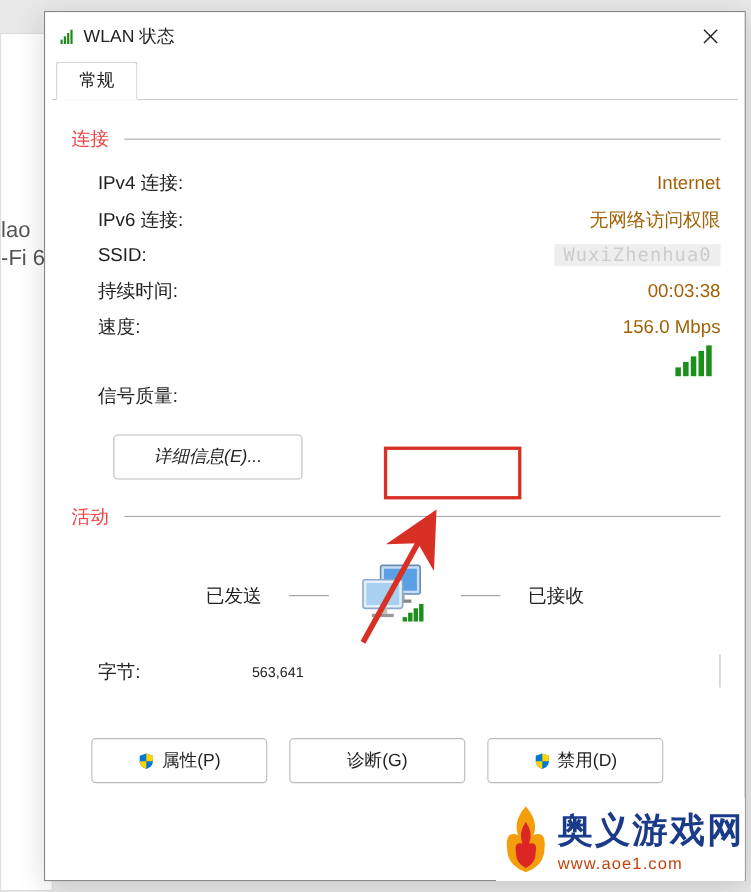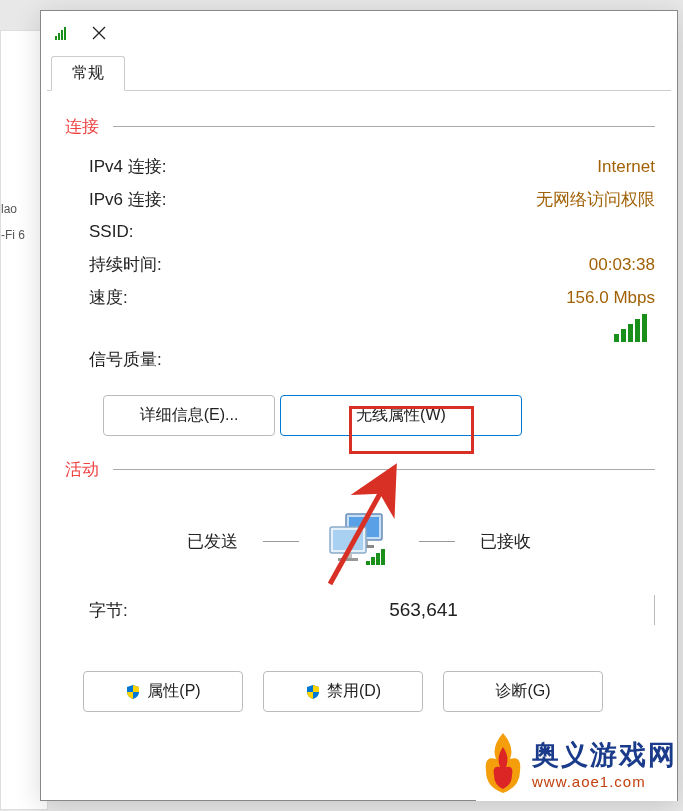--- a/index.html
+++ b/index.html
@@ -18,21 +18,21 @@
       width: 48px;
       height: 780px;
       background: #fff;
       border: 1px solid #ddd;
     }
     .bg-text {
       position: absolute;
       left: 0;
       top: 165px;
       color: #555;
-      font-size: 12px;
+      font-size: 20px;
       line-height: 26px;
     }
     .dialog {
       position: absolute;
       left: 40px;
       top: 10px;
       right: 5px;
       bottom: 10px;
       background: #fff;
       border: 1px solid #888;
@@ -152,22 +152,23 @@
       width: 5px;
       background: #1a8f1a;
     }
     .signal-bars span:nth-child(1){height:8px;}
     .signal-bars span:nth-child(2){height:13px;}
     .signal-bars span:nth-child(3){height:18px;}
     .signal-bars span:nth-child(4){height:23px;}
     .signal-bars span:nth-child(5){height:28px;}
     .button-row-1 {
       display: flex;
-      gap: 5px;
+      gap: 16px;
       padding: 18px 0 8px 40px;
+      font-style: italic;
     }
     .btn {
       border: 1px solid #bbb;
       border-radius: 4px;
       background: #fff;
       font-size: 16px;
       color: #222;
       padding: 9px 0;
       cursor: pointer;
       text-align: center;
@@ -212,23 +213,23 @@
       display: flex;
       padding: 14px 0 10px 26px;
       align-items: center;
     }
     .bytes-label {
       font-size: 17px;
       color: #222;
       width: 140px;
     }
     .bytes-sent, .bytes-recv {
-      font-size: 19px;
-      color: #222;
-      text-align: center;
+      font-size: 13px;
+      color: #222;
+      text-align: left;
     }
     .bytes-sent { flex: 1; padding-right: 36px; }
     .bytes-divider {
       width: 1px;
       height: 30px;
       background: #bbb;
     }
     .bytes-recv { flex: 1; padding-right: 8px; }
     .bottom-buttons {
       display: flex;
@@ -264,21 +265,21 @@
     .watermark-flame {
       width: 46px;
       height: 68px;
     }
     .watermark-text {
       margin-left: 6px;
       display: flex;
       flex-direction: column;
     }
     .watermark-cn {
-      font-size: 27px;
+      font-size: 32px;
       font-weight: 700;
       color: #1a3a8a;
       letter-spacing: 2px;
     }
     .watermark-url {
       font-size: 15px;
       color: #c2410c;
       letter-spacing: 1px;
     }
   </style>
@@ -294,20 +295,21 @@
 
 <div class="dialog">
 
   <div class="titlebar">
     <span class="signal-mini">
       <span></span>
         <span></span>
         <span></span>
         <span></span>
     </span>
+    <span class="title">WLAN 状态</span>
     <div class="close-btn">
       <svg viewBox="0 0 14 14">
           <path d="M1 1 L13 13 M13 1 L1 13" stroke="#222" stroke-width="1.3" fill="none"></path>
         </svg>
     </div>
   </div>
 
   <div class="tab-row">
     <div class="tab">常规</div>
   </div>
@@ -322,20 +324,21 @@
     <div class="field-row">
       <span class="field-label">IPv4 连接:</span>
       <span class="field-value">Internet</span>
     </div>
     <div class="field-row">
       <span class="field-label">IPv6 连接:</span>
       <span class="field-value">无网络访问权限</span>
     </div>
     <div class="field-row">
       <span class="field-label">SSID:</span>
+      <span class="field-value ssid-value">WuxiZhenhua0</span>
     </div>
     <div class="field-row">
       <span class="field-label">持续时间:</span>
       <span class="field-value">00:03:38</span>
     </div>
     <div class="field-row">
       <span class="field-label">速度:</span>
       <span class="field-value">156.0 Mbps</span>
     </div>
     <div class="signal-quality-row" style="margin-top:-6px;">
@@ -347,21 +350,20 @@
           <span></span>
           <span></span>
       </span>
     </div>
     <div class="signal-quality-row" style="margin-top:-6px;">
       <span class="field-label">信号质量:</span>
     </div>
 
     <div class="button-row-1">
       <div class="btn detail">详细信息(E)...</div>
-      <div class="btn wireless">无线属性(W)</div>
     </div>
 
     <div class="activity-block">
       <div class="group-header">
         <span class="group-title">活动</span>
         <span class="group-line"></span>
       </div>
 
       <div class="activity-display">
         <span class="activity-label">已发送</span>
@@ -397,29 +399,29 @@
       <div class="bottom-buttons">
         <div class="btn bottom">
           <svg class="shield" viewBox="0 0 16 16">
             <path d="M8 1 L14 3 L14 8 Q14 13 8 15 Q2 13 2 8 L2 3 Z" fill="#0078d4"></path>
             <path d="M8 1 L14 3 L14 8 L8 8 Z" fill="#ffd400"></path>
             <path d="M8 8 L8 15 Q2 13 2 8 Z" fill="#ffd400"></path>
           </svg>
           <span>属性(P)</span>
         </div>
         <div class="btn bottom">
+          <span>诊断(G)</span>
+        </div>
+        <div class="btn bottom">
           <svg class="shield" viewBox="0 0 16 16">
             <path d="M8 1 L14 3 L14 8 Q14 13 8 15 Q2 13 2 8 L2 3 Z" fill="#0078d4"></path>
             <path d="M8 1 L14 3 L14 8 L8 8 Z" fill="#ffd400"></path>
             <path d="M8 8 L8 15 Q2 13 2 8 Z" fill="#ffd400"></path>
           </svg>
           <span>禁用(D)</span>
-        </div>
-        <div class="btn bottom">
-          <span>诊断(G)</span>
         </div>
       </div>
     </div>
   </div>
 
   <div class="highlight-box" style="left:308px; top:395px; width:125px; height:48px;"></div>
 
 </div>
 
 <svg class="red-arrow" style="left:322px; top:460px;" width="90" height="130" viewBox="0 0 90 130">

